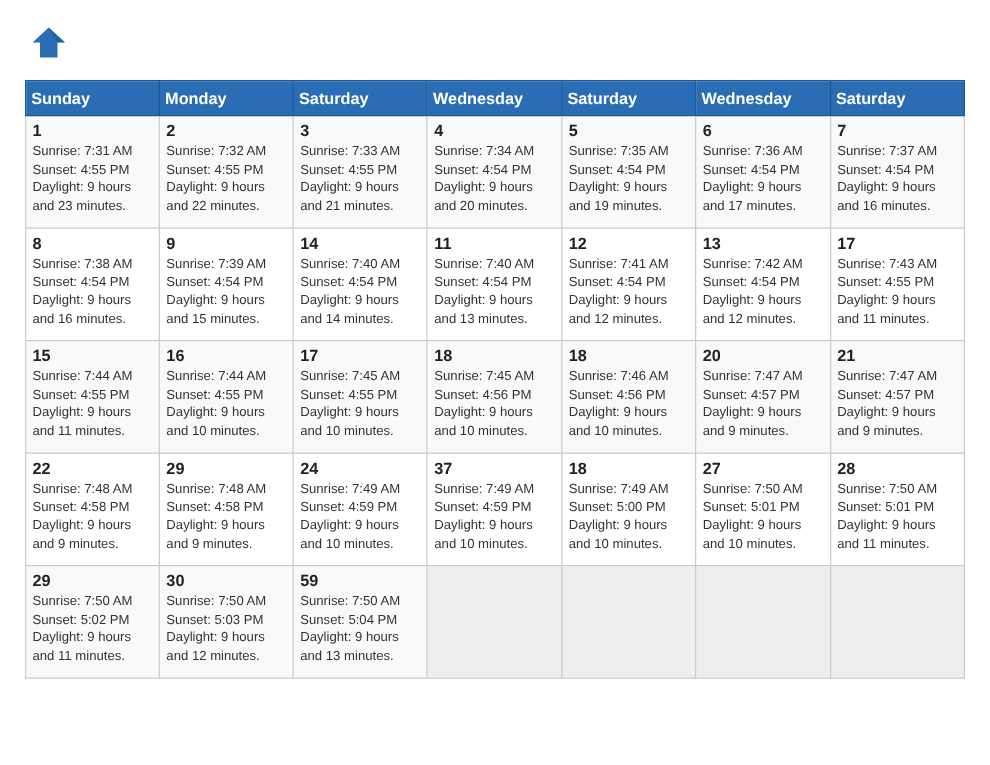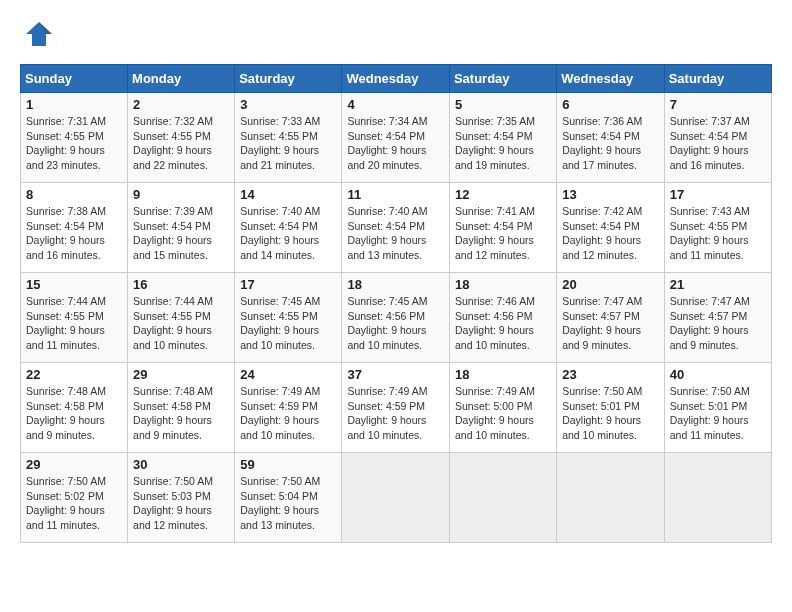--- a/index.html
+++ b/index.html
@@ -236,25 +236,25 @@
         </td>
         <td>
           <span class="day-number">37</span>
           <div class="day-info">Sunrise: 7:49 AM<br>Sunset: 4:59 PM<br>Daylight: 9 hours and 10 minutes.</div>
         </td>
         <td>
           <span class="day-number">18</span>
           <div class="day-info">Sunrise: 7:49 AM<br>Sunset: 5:00 PM<br>Daylight: 9 hours and 10 minutes.</div>
         </td>
         <td>
-          <span class="day-number">23</span>
+          <span class="day-number">27</span>
           <div class="day-info">Sunrise: 7:50 AM<br>Sunset: 5:01 PM<br>Daylight: 9 hours and 10 minutes.</div>
         </td>
         <td>
-          <span class="day-number">40</span>
+          <span class="day-number">28</span>
           <div class="day-info">Sunrise: 7:50 AM<br>Sunset: 5:01 PM<br>Daylight: 9 hours and 11 minutes.</div>
         </td>
       </tr>
       <tr>
         <td>
           <span class="day-number">29</span>
           <div class="day-info">Sunrise: 7:50 AM<br>Sunset: 5:02 PM<br>Daylight: 9 hours and 11 minutes.</div>
         </td>
         <td>
           <span class="day-number">30</span>

